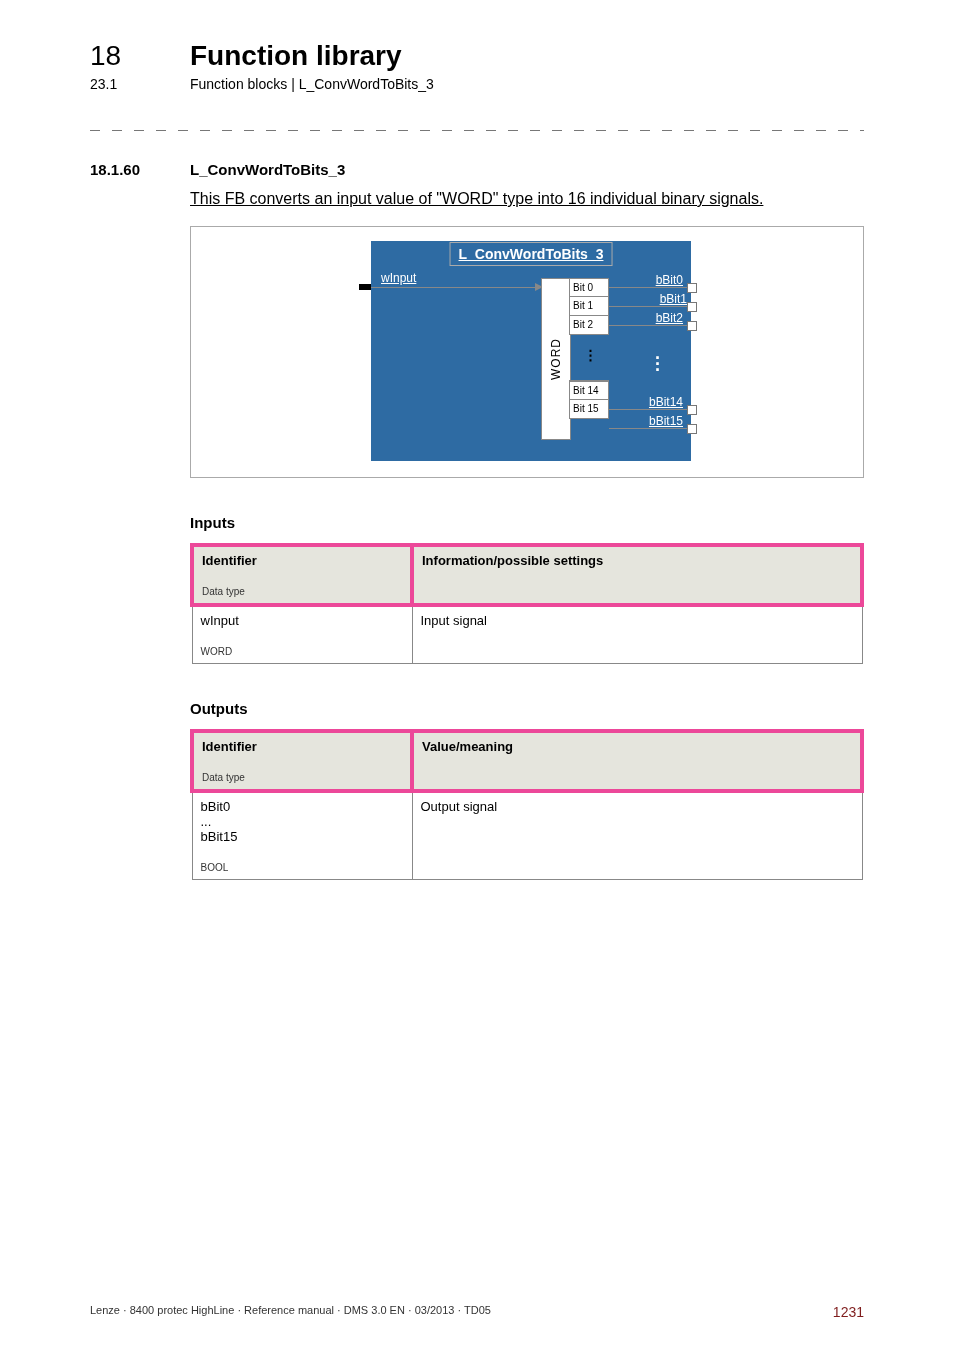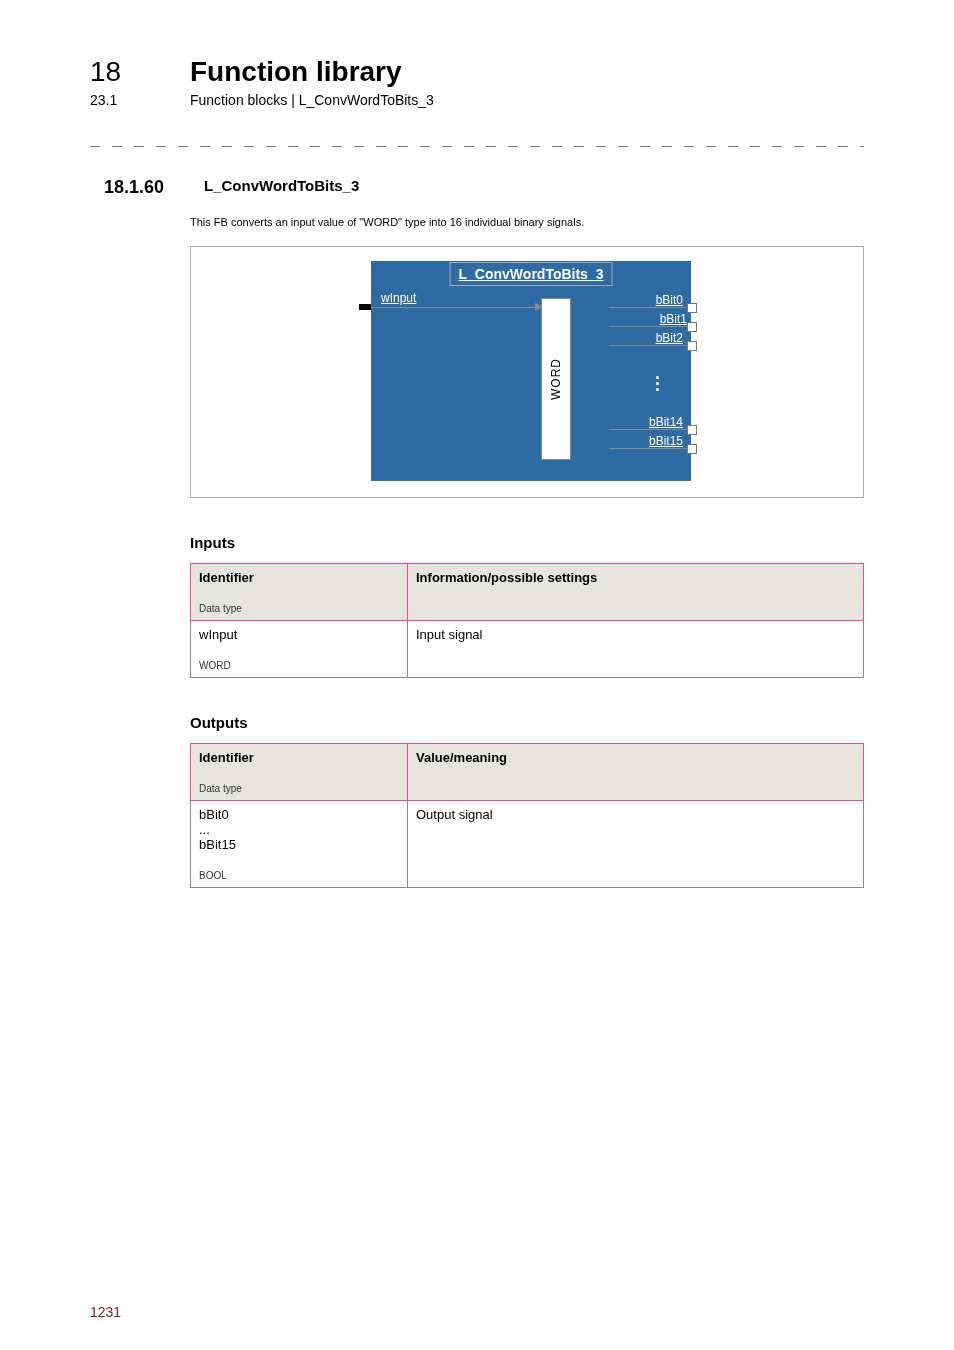--- a/index.html
+++ b/index.html
@@ -14,21 +14,20 @@
     box-sizing: border-box;
     width: 954px;
     min-height: 1350px;
     padding: 40px 90px 30px 90px;
     position: relative;
   }
   .header-row {
     display: flex;
     align-items: baseline;
     gap: 40px;
-    margin-top: 16px;
   }
   .chapter-num {
     font-size: 28px;
     font-weight: 400;
     width: 60px;
   }
   .chapter-title {
     font-size: 28px;
     font-weight: 700;
   }
@@ -47,33 +46,33 @@
     border: none;
     background-image: repeating-linear-gradient(to right, #777 0px, #777 10px, transparent 10px, transparent 22px);
   }
   .section-row {
     display: flex;
     gap: 40px;
   }
   .section-num {
     width: 60px;
     font-weight: bold;
-    font-size: 18px;
-    margin-left: 14px;
+    font-size: 15px;
   }
   .section-title {
     font-weight: bold;
     font-size: 15px;
   }
   .body-indent {
     margin-left: 100px;
   }
   .intro {
-    font-size: 11px;
-    margin-top: 18px;
+    font-size: 16px;
+    margin-top: 12px;
+    text-decoration: underline;
   }
   
   .diagram-frame {
     margin-top: 18px;
     border: 1px solid #aaa;
     height: 250px;
     position: relative;
   }
   .fb-block {
     position: absolute;
@@ -208,21 +207,21 @@
   }
   table.io {
     border-collapse: collapse;
     width: 100%;
     margin-top: 12px;
     font-size: 13px;
   }
   table.io th {
     background: #e5e5dd;
     text-align: left;
-    border: 1px solid #ec4899;
+    border: 4px solid #ec4899;
     padding: 6px 8px;
     vertical-align: top;
     font-weight: bold;
   }
   table.io td {
     border: 1px solid #888;
     padding: 6px 8px;
     vertical-align: top;
   }
   .th-left {
@@ -279,20 +278,28 @@
 
         <span class="wlabel">wInput</span>
         <span class="wblack"></span>
         <span class="wline"></span>
         <span class="warrow"></span>
 
         <div class="word-box">
           <span class="v">WORD</span>
         </div>
 
+        <div class="bitcol">
+          <div class="bitcell">Bit 0</div>
+          <div class="bitcell">Bit 1</div>
+          <div class="bitcell">Bit 2</div>
+          <div class="bitcell bitgap">⋮</div>
+          <div class="bitcell" style="border-top:1px solid #888;">Bit 14</div>
+          <div class="bitcell">Bit 15</div>
+        </div>
 
         <span class="bitwire" style="left:238px; top:46px; width:82px;"></span>
         <span class="bitout" style="left:262px; top:32px;">bBit0</span>
         <span class="bitport" style="left:316px; top:42px;"></span>
 
         <span class="bitwire" style="left:238px; top:65px; width:82px;"></span>
         <span class="bitout" style="left:266px; top:51px;">bBit1</span>
         <span class="bitport" style="left:316px; top:61px;"></span>
 
         <span class="bitwire" style="left:238px; top:84px; width:82px;"></span>
@@ -348,15 +355,16 @@
 bBit15</span>
           <div class="dt">BOOL</div>
         </td>
         <td>Output signal</td>
       </tr>
     </tbody>
       </table>
   </div>
 
   <div class="footer">
+    <span>Lenze · 8400 protec HighLine · Reference manual · DMS 3.0 EN · 03/2013 · TD05</span>
     <span class="pagenum">1231</span>
   </div>
 </div>
 
 </body></html>

